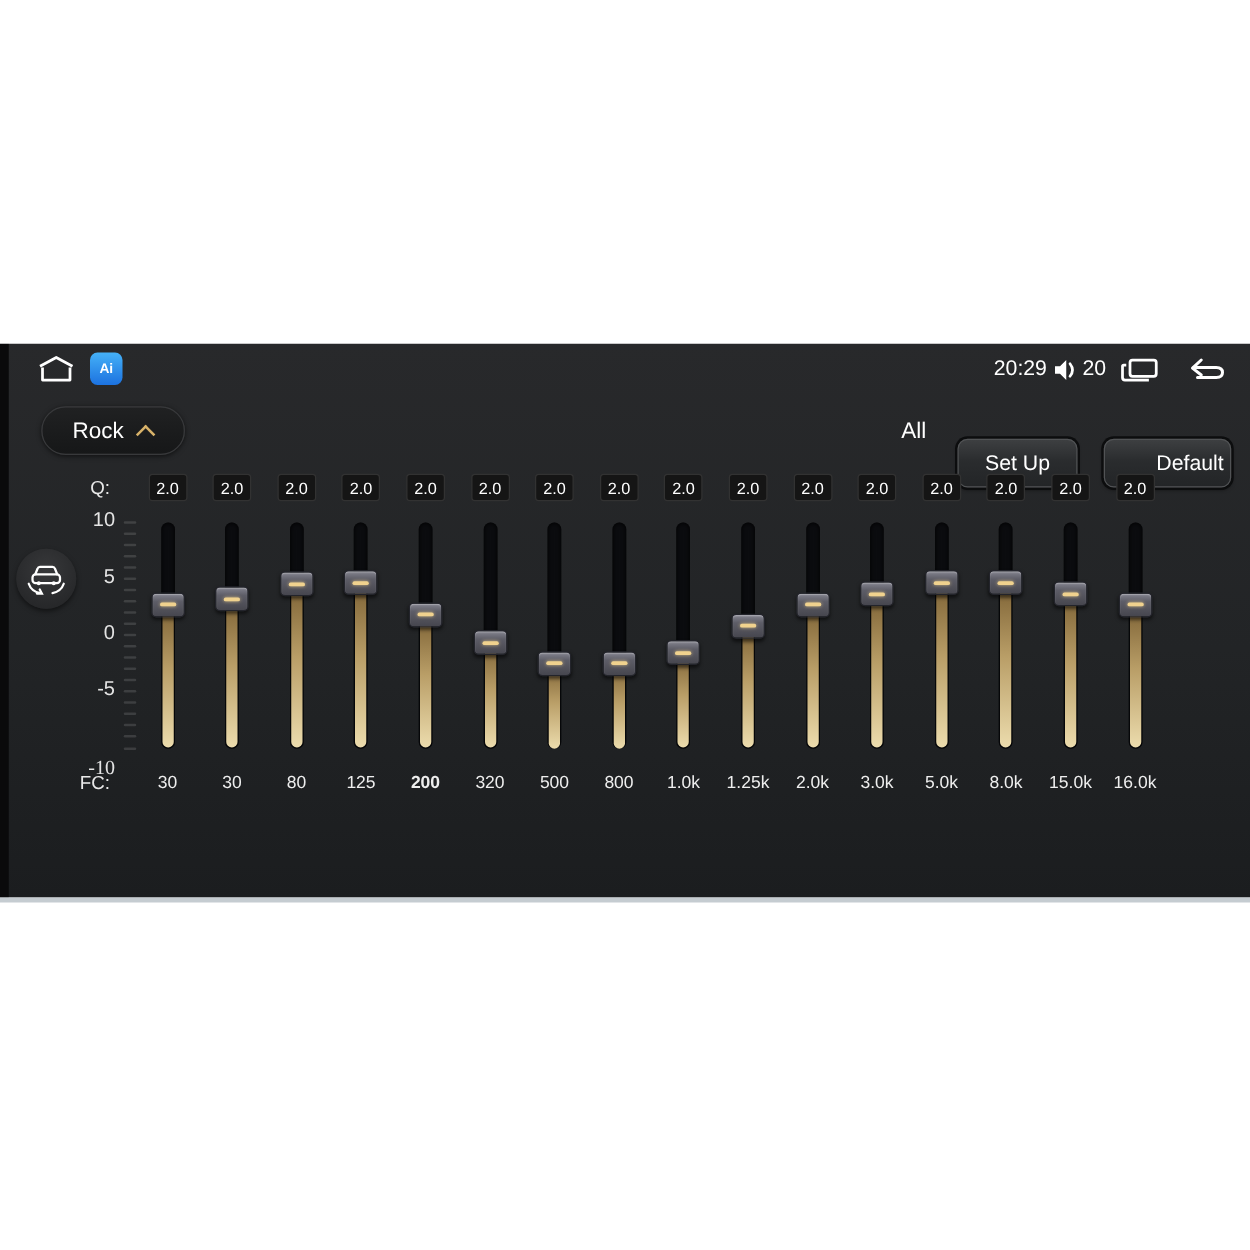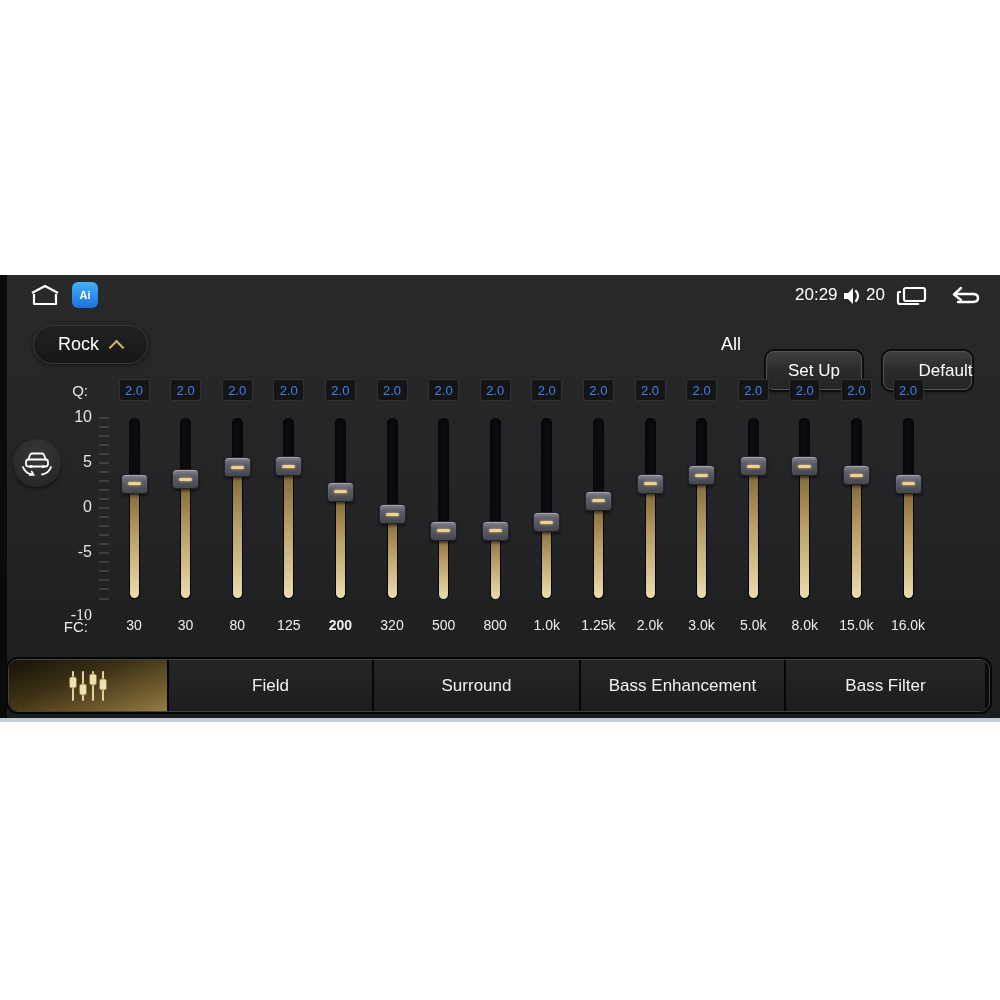--- a/index.html
+++ b/index.html
@@ -35,29 +35,29 @@
   .chevron:before { content:""; position:absolute; left:0; top:3px; width:9px; height:9px;
     border-left:2.5px solid #d9b36a; border-top:2.5px solid #d9b36a; transform:rotate(45deg); }
   .all-label { position:absolute; left:721px; top:59px; color:#fff; font-size:18px; cursor:pointer; }
   .btn {
     position:absolute; top:51px; height:39px; border-radius:8px;
     background:linear-gradient(180deg,#3d3f41 0%, #2a2c2e 45%, #232527 100%);
     border:1px solid #515355; box-shadow:0 0 0 2px #0c0d0e, 0 2px 3px rgba(0,0,0,.5);
     color:#fff; font-size:17px; display:flex; align-items:center; justify-content:center; cursor:pointer;margin-top:25px;
   }
   .btn-setup { left:766px; width:96px; }
-  .btn-default { left:883px; width:89px;padding-left:36px; }
+  .btn-default { left:883px; width:102px;padding-left:36px; }
 
   
   .row-label { position:absolute; left:38px; width:50px; text-align:right; color:#e9e9e9; font-size:15px; }
   .axis-label { position:absolute; left:34px; width:58px; text-align:right; color:#e4e4e4; font-size:16px; }
   .tick { position:absolute; width:10px; height:2px; background:rgba(255,255,255,0.13); border-radius:1px; }
   .qbox {
     position:absolute; width:31px; height:22px; background:#151515; border:1px solid #323232; border-radius:3px;
-    color:#3b82f6; font-size:13px; display:flex; align-items:center; justify-content:center; cursor:pointer;
+    color:#ffffff; font-size:13px; display:flex; align-items:center; justify-content:center; cursor:pointer;
   }
   .fc-label { position:absolute; width:56px; text-align:center; color:#eeeeee; font-size:14px; }
   .track {
     position:absolute; width:11px; border-radius:6px; background:#0b0c0f;
     box-shadow:inset 0 0 4px #000; cursor:pointer;
   }
   .goldfill {
     position:absolute; width:9px; border-radius:5px;
     background:linear-gradient(180deg,#7c6134 0%, #b99e67 45%, #ecdcad 100%);
   }
@@ -255,38 +255,16 @@
       <svg width="36" height="32" viewBox="0 0 36 32">
         <path d="M9 13 L11 8 Q11.5 6.5 13 6.5 L23 6.5 Q24.5 6.5 25 8 L27 13" fill="none" stroke="#fff" stroke-width="1.8"></path>
         <rect x="7" y="12.5" width="22" height="7" rx="2.5" fill="none" stroke="#fff" stroke-width="1.8"></rect>
         <circle cx="12" cy="19.5" r="1.6" fill="#fff"></circle>
         <circle cx="24" cy="19.5" r="1.6" fill="#fff"></circle>
         <path d="M4 20 Q6 26 13 27.5 M10.5 27.8 L14.5 27.8 L12.8 24.6" fill="none" stroke="#fff" stroke-width="1.8" stroke-linecap="round"></path>
         <path d="M32 20 Q30 26 23 27.5" fill="none" stroke="#fff" stroke-width="1.8" stroke-linecap="round"></path>
       </svg>
     </div>
 
-    <div class="tabbar">
-      <div class="tab active" style="width:160px;">
-        <svg width="42" height="34" viewBox="0 0 42 34">
-          <g stroke="#e3d19b" stroke-width="2" stroke-linecap="round">
-            <line x1="6" y1="3" x2="6" y2="31"></line>
-            <line x1="16" y1="3" x2="16" y2="31"></line>
-            <line x1="26" y1="3" x2="26" y2="31"></line>
-            <line x1="36" y1="3" x2="36" y2="31"></line>
-          </g>
-          <g fill="#efe0b2" stroke="#8a7340" stroke-width="0.8">
-            <rect x="2.5" y="8" width="7" height="11" rx="2"></rect>
-            <rect x="12.5" y="15" width="7" height="11" rx="2"></rect>
-            <rect x="22.5" y="5" width="7" height="11" rx="2"></rect>
-            <rect x="32.5" y="10" width="7" height="11" rx="2"></rect>
-          </g>
-        </svg>
-      </div>
-      <div class="tab" style="width:205px;">Field</div>
-      <div class="tab" style="width:207px;">Surround</div>
-      <div class="tab" style="width:205px;">Bass Enhancement</div>
-      <div class="tab" style="width:199px;">Bass Filter</div>
-    </div>
   </div>
 
   <div class="bottom-strip"></div>
 </div>
 
 </body></html>

